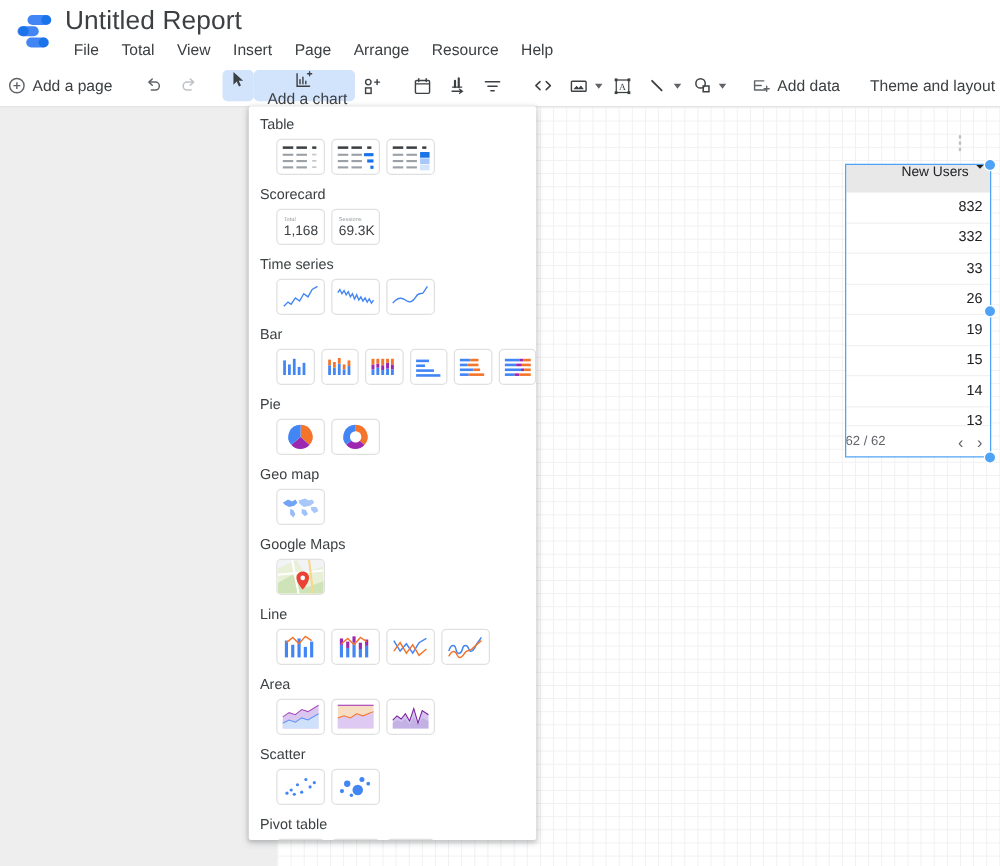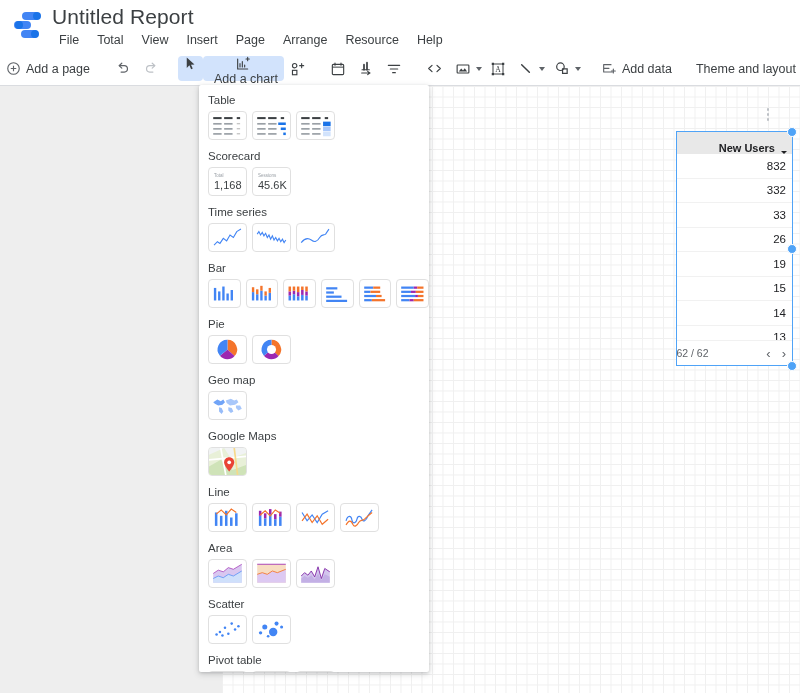--- a/index.html
+++ b/index.html
@@ -63,22 +63,22 @@
       linear-gradient(to bottom, #f0f0f0 1px, transparent 1px);
     background-size: 10.5px 10.5px;
   }
 
   
   .widget { position:absolute; left:455px; top:46px; width:115px; height:233px; }
   .widget-dots { position:absolute; left:86px; top:-24px; width:10px; height:14px; }
   .widget-dots i { display:block; width:2.5px; height:2.5px; border-radius:50%; background:#bdc1c6; margin:0 auto 2.5px; }
   .tbl { position:absolute; left:0; top:0; width:115px; height:233px; background:#ffffff; overflow:hidden; }
   .tbl-head {
-    height:22px; background:#e8e8e8; display:flex; align-items:flex-end; justify-content:flex-end;
-    padding-right:5px; font-size:11px; font-weight:bold; color:#202124;
+    height:22px; background:#e8e8e8; display:flex; align-items:flex-start; justify-content:flex-end;
+    padding-right:5px; font-size:11px; font-weight:normal; color:#202124;
   }
   .tbl-head .hcaret { margin-left:6px; border-top-color:#202124; border-left-width:3px; border-right-width:3px; border-top-width:3.5px; }
   .tbl-row {
     height:23.5px; display:flex; align-items:center; justify-content:flex-end;
     padding-right:6px; font-size:11.5px; color:#202124;
     border-bottom:1px solid #f1f1f1;
   }
   .tbl-foot {
     position:absolute; left:0; bottom:0; width:115px; height:24px;
     display:flex; align-items:center; font-size:10.5px; color:#5f6368;
@@ -92,21 +92,21 @@
   
   .dropdown {
     position:absolute; left:199px; top:85px; width:230px; height:587px;
     background:#ffffff; border-radius:2px;
     box-shadow: 0 2px 6px rgba(60,64,67,.22), 0 1px 3px rgba(60,64,67,.16);
     overflow:hidden;
   }
   .sec { margin-top:9px; }
   .sec:first-child { margin-top:8px; }
   .sec-title { font-size:11.5px; color:#3c4043; padding:0 0 4px 9px; line-height:14px; }
-  .thumbs { display:flex; gap:5px; padding-left:9px;align-items:center; }
+  .thumbs { display:flex; gap:5px; padding-left:22px;align-items:center; }
   .thumb {
     width:39px; height:29px; border:1px solid #e0e0e0; border-radius:4px;
     background:#ffffff; box-sizing:border-box; overflow:hidden; position:relative; cursor:default;
   }
   .thumb svg { width:100%; height:100%; }
   .sc-thumb { display:flex; flex-direction:column; justify-content:center; padding-left:5px; }
   .sc-lbl { font-size:4.5px; color:#9aa0a6; line-height:6px; }
   .sc-val { font-size:11px; color:#3c4043; line-height:12px; }
 </style>
 </head>
@@ -415,21 +415,21 @@
 
     <div class="sec">
       <div class="sec-title">Scorecard</div>
       <div class="thumbs">
         <div class="thumb sc-thumb">
           <div class="sc-lbl">Total</div>
           <div class="sc-val">1,168</div>
         </div>
         <div class="thumb sc-thumb">
           <div class="sc-lbl">Sessions</div>
-          <div class="sc-val">45.6K</div>
+          <div class="sc-val">69.3K</div>
         </div>
       </div>
     </div>
 
     <div class="sec">
       <div class="sec-title">Time series</div>
       <div class="thumbs">
         <div class="thumb">
           <svg viewBox="0 0 44 32">
               <polyline points="6,25 10,21 13,23 17,17 21,20 25,13 29,16 33,9 38,6" fill="none" stroke="#4285F4" stroke-width="1.3"></polyline>

